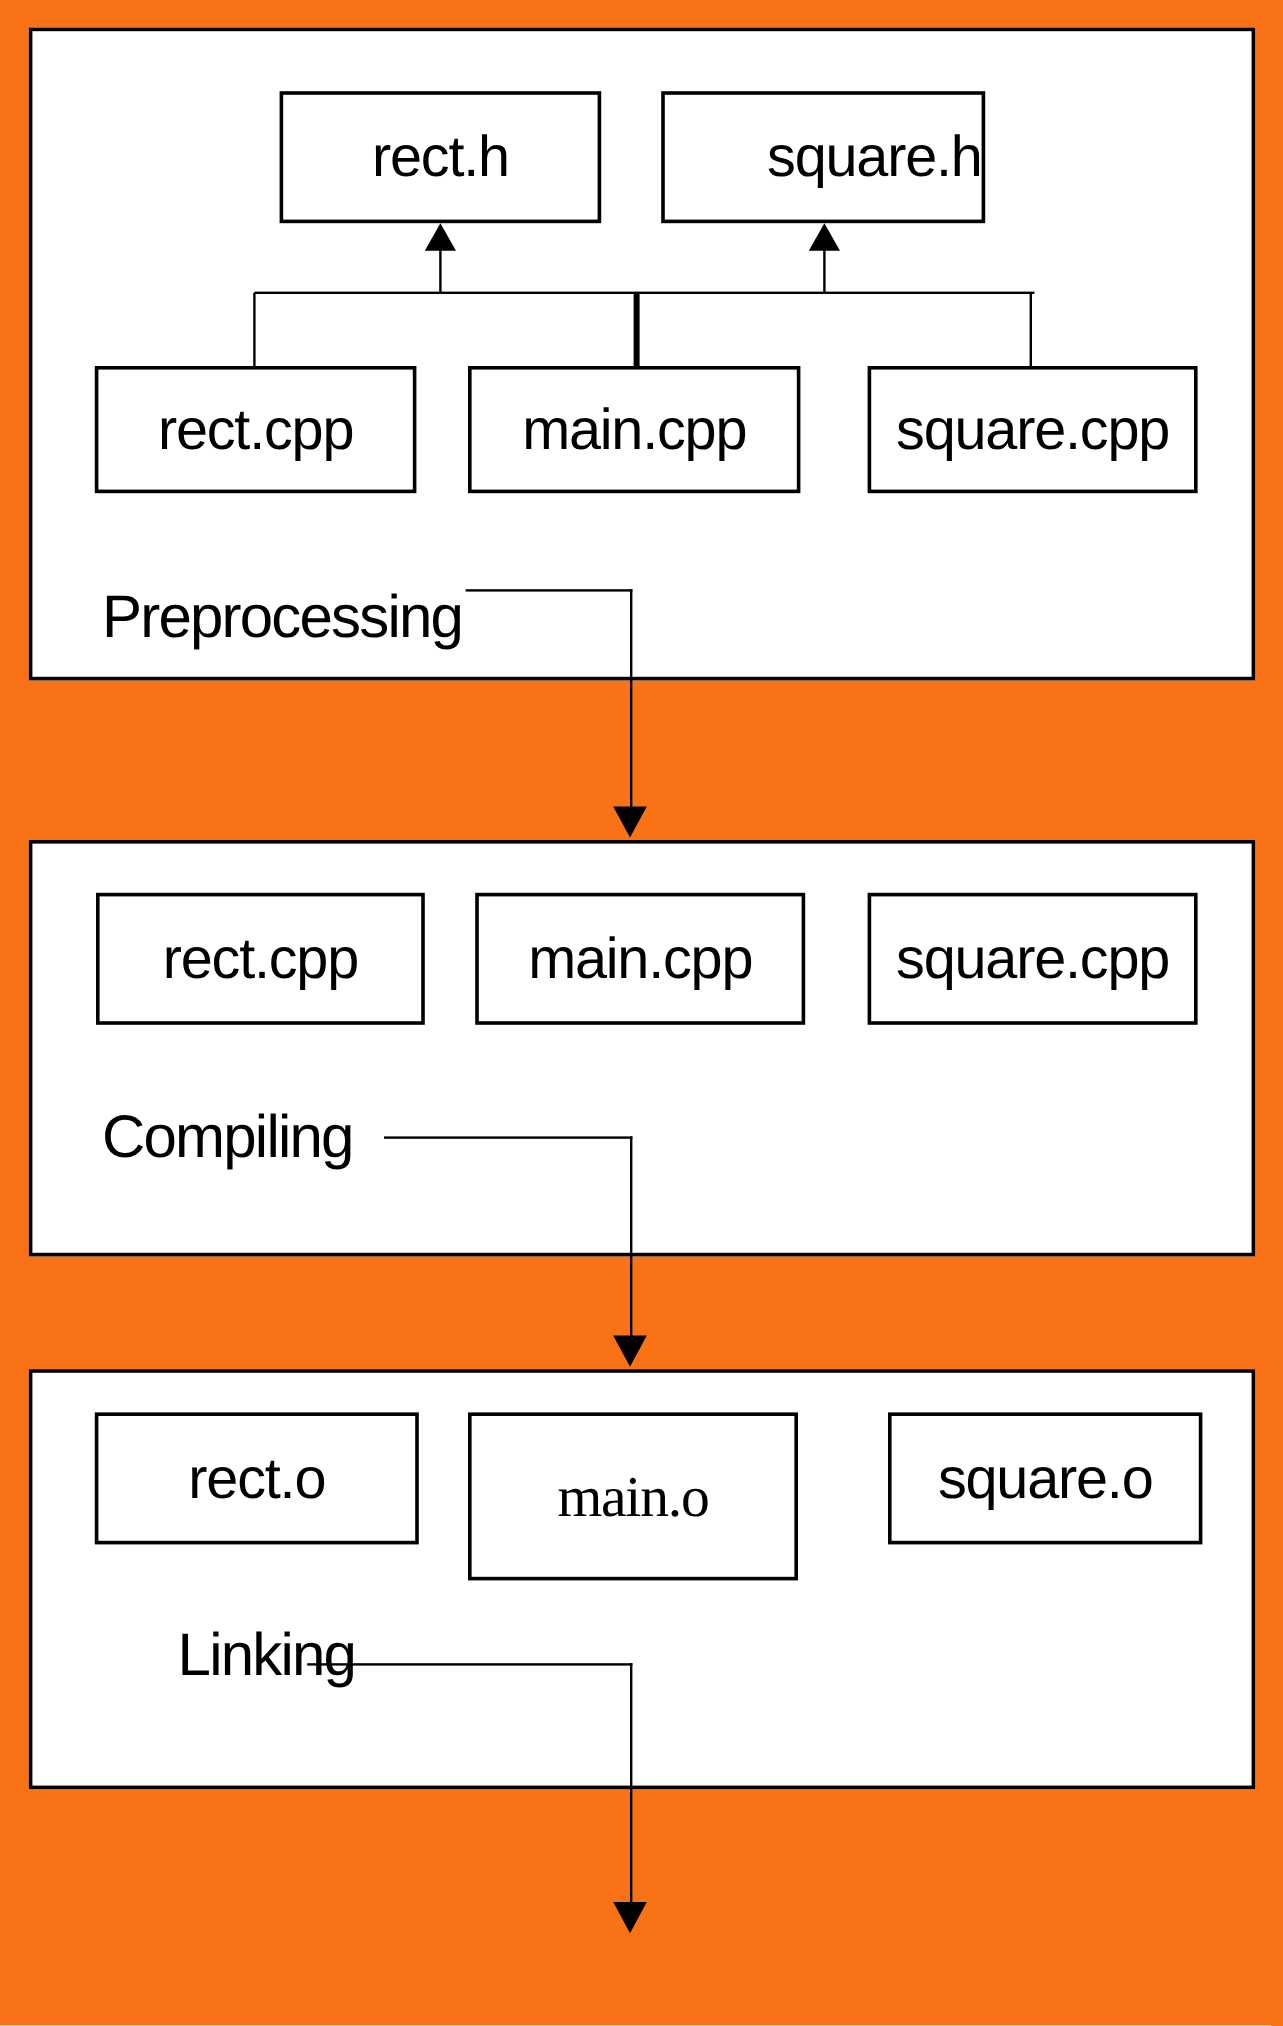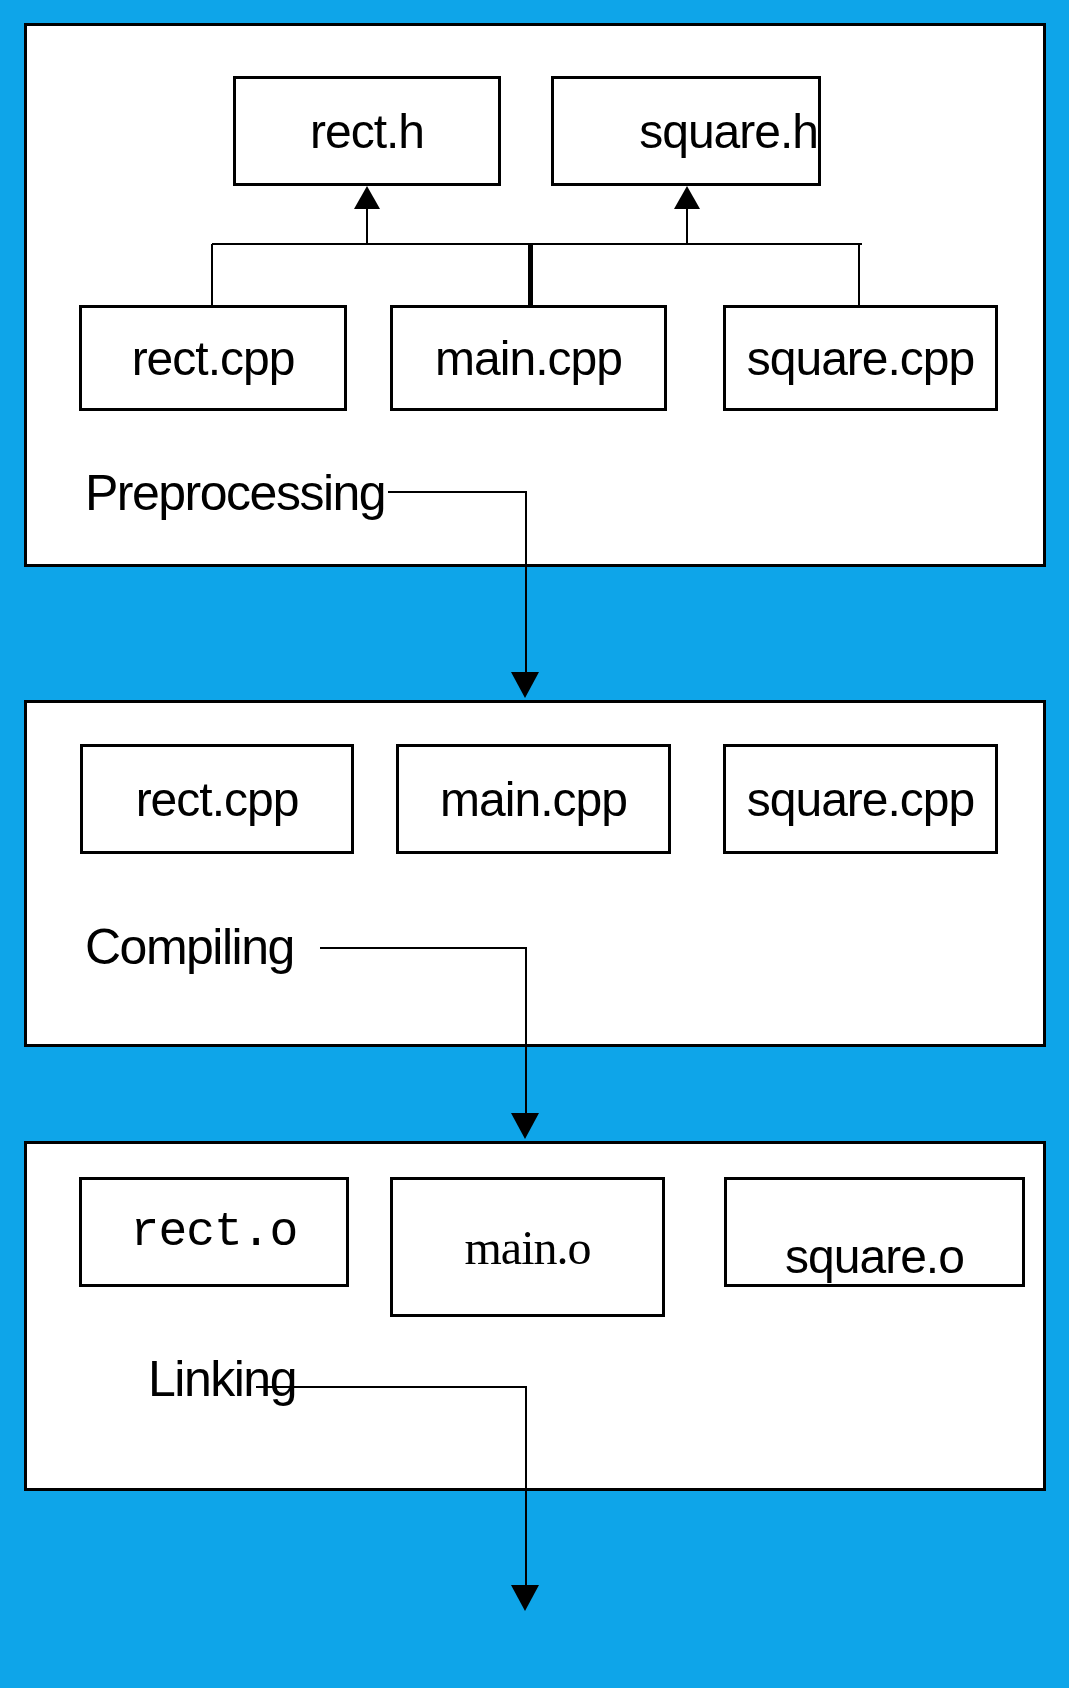--- a/index.html
+++ b/index.html
@@ -4,21 +4,21 @@
 <style>
   html, body {
     margin: 0;
     padding: 0;
     background: #ffffff;
   }
   .canvas {
     position: relative;
     width: 1069px;
     height: 1688px;
-    background: #0ea5e9;
+    background: #f97316;
     font-family: "Liberation Sans", sans-serif;
     color: #000000;
     overflow: hidden;
   }
   .stage-box {
     position: absolute;
     border: 3px solid #000000;
     background: #ffffff;
     box-sizing: border-box;
   }
@@ -103,21 +103,21 @@
   <div class="file-box" style="left:79px; top:305px; width:268px; height:106px;">
     <span>rect.cpp</span>
   </div>
   <div class="file-box" style="left:390px; top:305px; width:277px; height:106px;">
     <span>main.cpp</span>
   </div>
   <div class="file-box" style="left:723px; top:305px; width:275px; height:106px;">
     <span>square.cpp</span>
   </div>
 
-  <div class="stage-label" style="left:85px; top:466px;">Preprocessing</div>
+  <div class="stage-label" style="left:85px; top:487px;">Preprocessing</div>
   <div class="hline" style="left:388px; top:491px; width:139px;"></div>
 
   <div class="vline" style="left:525px; top:491px; height:184px;"></div>
   <div class="arrow-down" style="left:511px; top:672px;"></div>
 
   <div class="stage-box" style="left:24px; top:700px; width:1022px; height:347px;"></div>
 
   <div class="file-box" style="left:80px; top:744px; width:274px; height:110px;">
     <span>rect.cpp</span>
   </div>
@@ -129,27 +129,27 @@
   </div>
 
   <div class="stage-label" style="left:85px; top:920px;">Compiling</div>
   <div class="hline" style="left:320px; top:947px; width:207px;"></div>
 
   <div class="vline" style="left:525px; top:947px; height:168px;"></div>
   <div class="arrow-down" style="left:511px; top:1113px;"></div>
 
   <div class="stage-box" style="left:24px; top:1141px; width:1022px; height:350px;"></div>
 
-  <div class="file-box" style="left:79px; top:1177px; width:270px; height:110px;font-family:Liberation Mono, monospace;">
+  <div class="file-box" style="left:79px; top:1177px; width:270px; height:110px;">
     <span>rect.o</span>
   </div>
   <div class="file-box" style="left:390px; top:1177px; width:275px; height:140px;font-family:Liberation Serif, serif;">
     <span>main.o</span>
   </div>
-  <div class="file-box" style="left:724px; top:1177px; width:301px; height:110px;align-items:flex-end;">
+  <div class="file-box" style="left:740px; top:1177px; width:262px; height:110px;">
     <span>square.o</span>
   </div>
 
   <div class="stage-label" style="left:100px; top:1352px;margin-left:48px;">Linking</div>
   <div class="hline" style="left:256px; top:1386px; width:271px;"></div>
 
   <div class="vline" style="left:525px; top:1386px; height:199px;"></div>
   <div class="arrow-down" style="left:511px; top:1585px;"></div>
 
 

